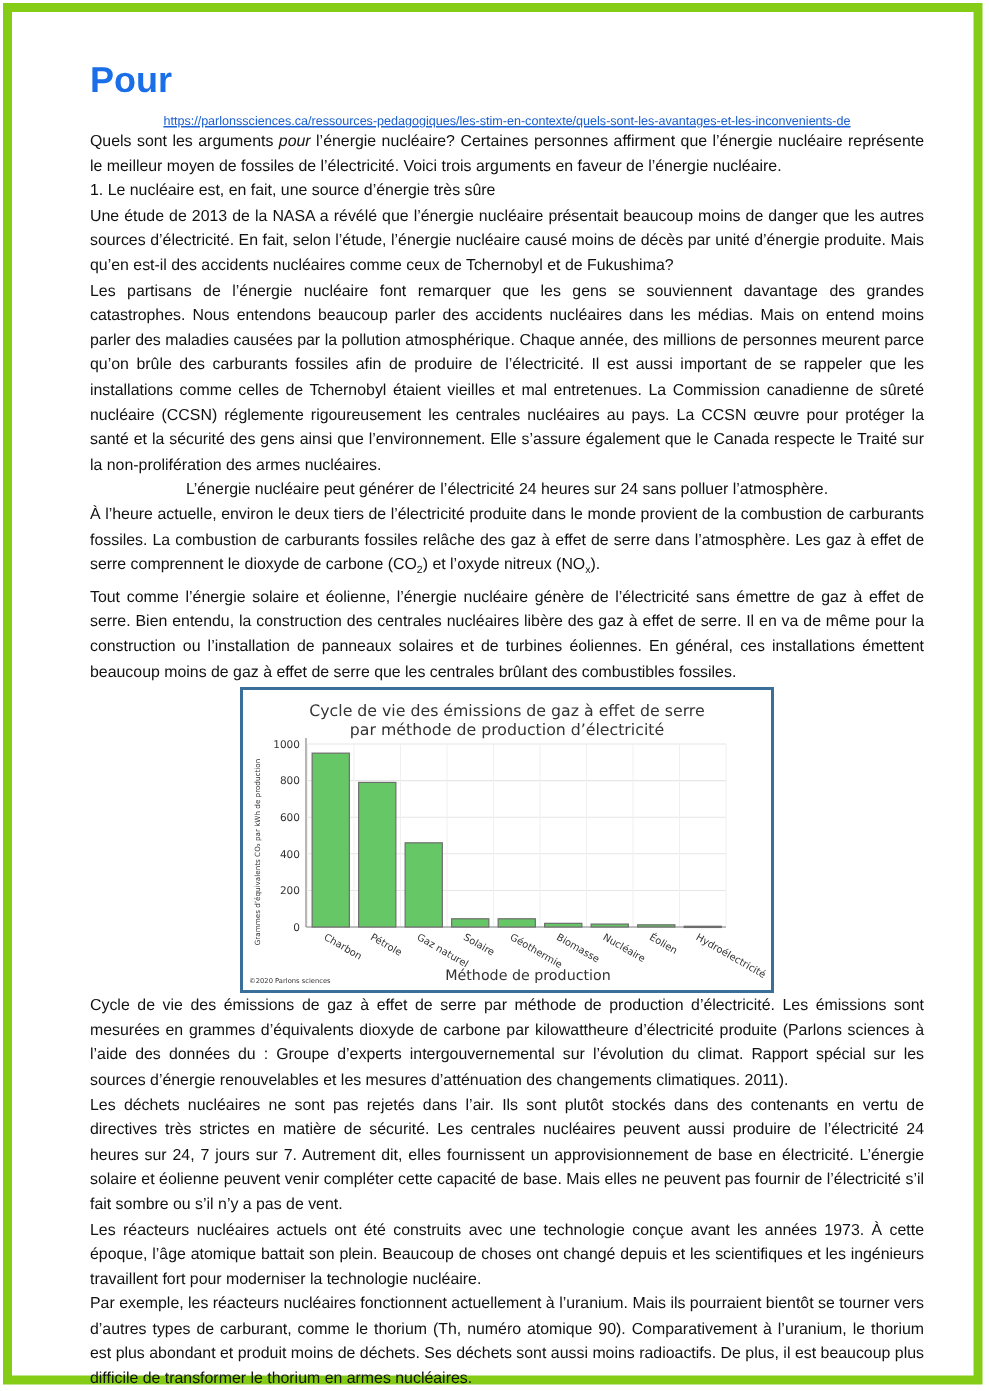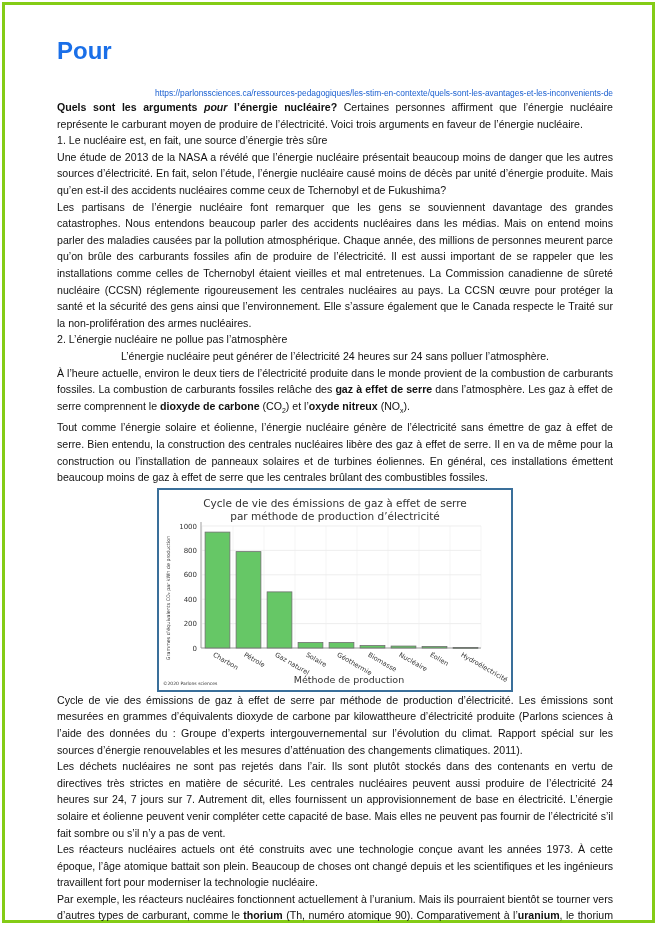--- a/index.html
+++ b/index.html
@@ -1,48 +1,47 @@
 <!DOCTYPE html>
 <html><head>
 <meta charset="utf-8">
 <style>
   html, body { margin: 0; padding: 0; background: #ffffff; }
   body { width: 659px; height: 927px; position: relative; overflow: hidden;
          font-family: "Liberation Sans", sans-serif; color: #111; }
   .page { position: absolute; left: 2px; top: 2px; width: 653px; height: 921px;
-          border: 3px solid #84cc16; box-sizing: border-box; background: #fff; }
+          border: 6px solid #84cc16; box-sizing: border-box; background: #fff; }
   .content { position: absolute; left: 52px; top: 30px; width: 556px;
              font-size: 10.6px; line-height: 16.6px; text-align: justify; }
   h1 { margin: 0; font-size: 24px; line-height: 32px; color: #1a6fe8; font-weight: bold;
        font-family: "Liberation Sans", sans-serif; }
-  .link { display: block; margin-top: 20px; font-size: 8.4px; line-height: 12px; color: #1a5fd0;
-          white-space: nowrap; text-align: right; }
+  .link { display: block; margin-top: 4px; font-size: 8.4px; line-height: 12px; color: #1a5fd0;
+          text-decoration: underline; white-space: nowrap; text-align: center; }
   p { margin: 0; }
   .h { font-weight: normal; text-align: left; }
-  b { font-weight: bold; }
+  b { font-weight: normal; }
   .figure { margin: 2px auto 0 auto; width: 356px; height: 204px; border: 2px solid #3a6f9a;
             box-sizing: border-box; position: relative; background: #fff; }
   .figure svg { position: absolute; left: 0; top: 0; }
   .chart-text { font-family: "DejaVu Sans", sans-serif; fill: #333; }
 </style>
 </head>
 <body>
 
 <div class="page">
   <div class="content">
     <h1>Pour</h1>
     <a class="link">https://parlonssciences.ca/ressources-pedagogiques/les-stim-en-contexte/quels-sont-les-avantages-et-les-inconvenients-de</a>
 
-    <p><b><span>Quels sont les arguments </span><i>pour</i><span> l’énergie nucléaire?</span></b><span> Certaines personnes affirment que l’énergie nucléaire représente le carburant moyen de produire de l’électricité. Voici trois arguments en faveur de l’énergie nucléaire.</span></p>
+    <p><b><span>Quels sont les arguments </span><i>pour</i><span> l’énergie nucléaire?</span></b><span> Certaines personnes affirment que l’énergie nucléaire représente le meilleur moyen de fossiles de l’électricité. Voici trois arguments en faveur de l’énergie nucléaire.</span></p>
 
     <p class="h">1. Le nucléaire est, en fait, une source d’énergie très sûre</p>
     <p>Une étude de 2013 de la NASA a révélé que l’énergie nucléaire présentait beaucoup moins de danger que les autres sources d’électricité. En fait, selon l’étude, l’énergie nucléaire causé moins de décès par unité d’énergie produite. Mais qu’en est-il des accidents nucléaires comme ceux de Tchernobyl et de Fukushima?</p>
     <p>Les partisans de l’énergie nucléaire font remarquer que les gens se souviennent davantage des grandes catastrophes. Nous entendons beaucoup parler des accidents nucléaires dans les médias. Mais on entend moins parler des maladies causées par la pollution atmosphérique. Chaque année, des millions de personnes meurent parce qu’on brûle des carburants fossiles afin de produire de l’électricité. Il est aussi important de se rappeler que les installations comme celles de Tchernobyl étaient vieilles et mal entretenues. La Commission canadienne de sûreté nucléaire (CCSN) réglemente rigoureusement les centrales nucléaires au pays. La CCSN œuvre pour protéger la santé et la sécurité des gens ainsi que l’environnement. Elle s’assure également que le Canada respecte le Traité sur la non-prolifération des armes nucléaires.</p>
 
-    <p class="h">2. L’énergie nucléaire ne pollue pas l’atmosphère</p>
     <p style="text-align:center">L’énergie nucléaire peut générer de l’électricité 24 heures sur 24 sans polluer l’atmosphère.</p>
     <p><span>À l’heure actuelle, environ le deux tiers de l’électricité produite dans le monde provient de la combustion de carburants fossiles. La combustion de carburants fossiles relâche des </span><b>gaz à effet de serre</b><span> dans l’atmosphère. Les gaz à effet de serre comprennent le </span><b>dioxyde de carbone</b><span> (CO</span><sub style="font-size:7px">2</sub><span>) et l’</span><b>oxyde nitreux</b><span> (NO</span><sub style="font-size:7px">x</sub><span>).</span></p>
     <p>Tout comme l’énergie solaire et éolienne, l’énergie nucléaire génère de l’électricité sans émettre de gaz à effet de serre. Bien entendu, la construction des centrales nucléaires libère des gaz à effet de serre. Il en va de même pour la construction ou l’installation de panneaux solaires et de turbines éoliennes. En général, ces installations émettent beaucoup moins de gaz à effet de serre que les centrales brûlant des combustibles fossiles.</p>
 
     <div class="figure">
       <svg id="chart" width="352" height="200">
         <text class="chart-text" x="176" y="17" text-anchor="middle" font-size="10.5">Cycle de vie des émissions de gaz à effet de serre</text>
         <text class="chart-text" x="176" y="30" text-anchor="middle" font-size="10.5">par méthode de production d’électricité</text>
         <g id="grid">
             <line x1="43" x2="322" y1="158" y2="158" stroke="#e6e6e6" stroke-width="0.7"></line>

